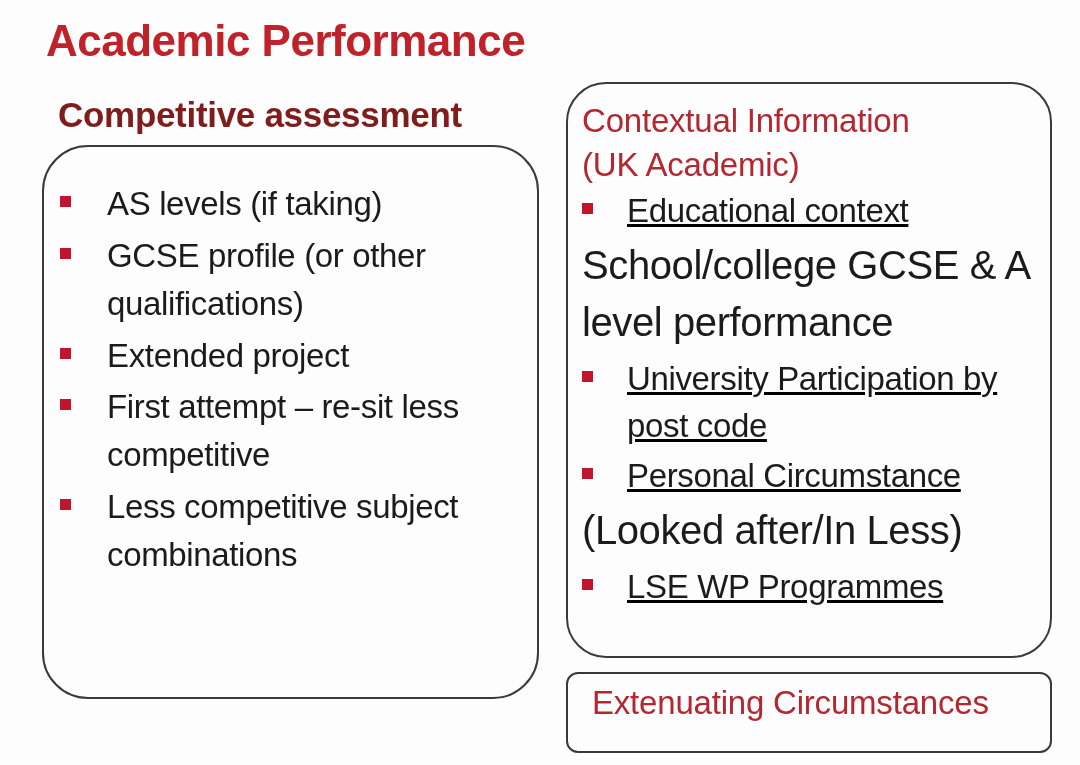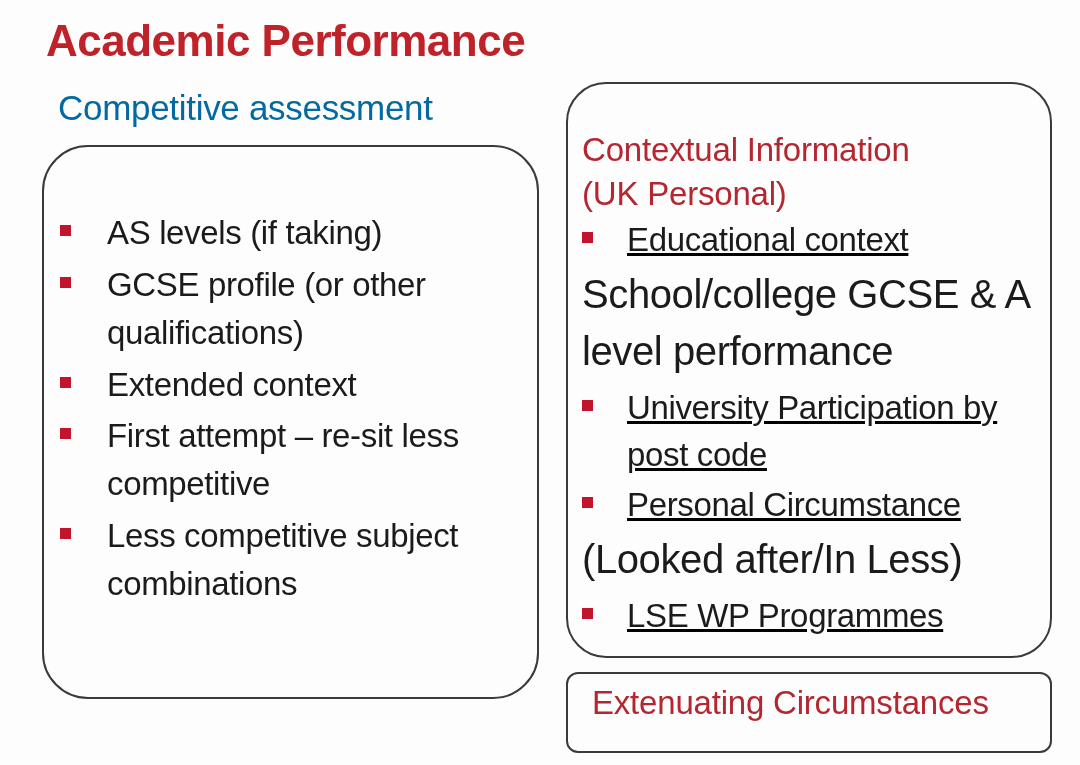--- a/index.html
+++ b/index.html
@@ -26,24 +26,24 @@
     font-size: 44px;
     font-weight: bold;
     color: #c0222a;
     letter-spacing: -0.5px;
     line-height: 1.05;
     white-space: nowrap;
   }
   .slide-subtitle {
     position: absolute;
     left: 58px;
-    top: 90px;
+    top: 97px;
     font-size: 35px;
-    font-weight: normal;
-    color: #0369a1;
+    font-weight: bold;
+    color: #7f1d1d;
     letter-spacing: -0.3px;
     line-height: 1.05;
     white-space: nowrap;
   }
 
   
   .box {
     position: absolute;
     box-sizing: border-box;
     border: 2px solid #3a3a3a;
@@ -68,21 +68,20 @@
     top: 672px;
     width: 486px;
     height: 81px;
     border-radius: 12px;
   }
 
   
   .content {
     position: absolute;
     box-sizing: border-box;
-    margin-top: 29px;
   }
   #content-left {
     left: 60px;
     top: 180px;
     width: 480px;
   }
   #content-right {
     left: 582px;
     top: 100px;
     width: 470px;
@@ -155,35 +154,35 @@
     <div class="bullet-row">
       <span class="bullet-mark"></span>
       <span class="bullet-text">AS levels (if taking)</span>
     </div>
     <div class="bullet-row">
       <span class="bullet-mark"></span>
       <span class="bullet-text">GCSE profile (or other qualifications)</span>
     </div>
     <div class="bullet-row">
       <span class="bullet-mark"></span>
-      <span class="bullet-text">Extended context</span>
+      <span class="bullet-text">Extended project</span>
     </div>
     <div class="bullet-row">
       <span class="bullet-mark"></span>
       <span class="bullet-text">First attempt – re-sit less competitive</span>
     </div>
     <div class="bullet-row">
       <span class="bullet-mark"></span>
       <span class="bullet-text">Less competitive subject combinations</span>
     </div>
   </div>
 
   <div class="content" id="content-right">
     <div class="panel-heading">Contextual Information</div>
-    <div class="panel-heading">(UK Personal)</div>
+    <div class="panel-heading">(UK Academic)</div>
 
     <div class="bullet-row">
       <span class="bullet-mark"></span>
       <span class="bullet-text">Educational context</span>
     </div>
 
     <div class="plain-line">School/college GCSE &amp; A level performance</div>
 
     <div class="bullet-row">
       <span class="bullet-mark"></span>

